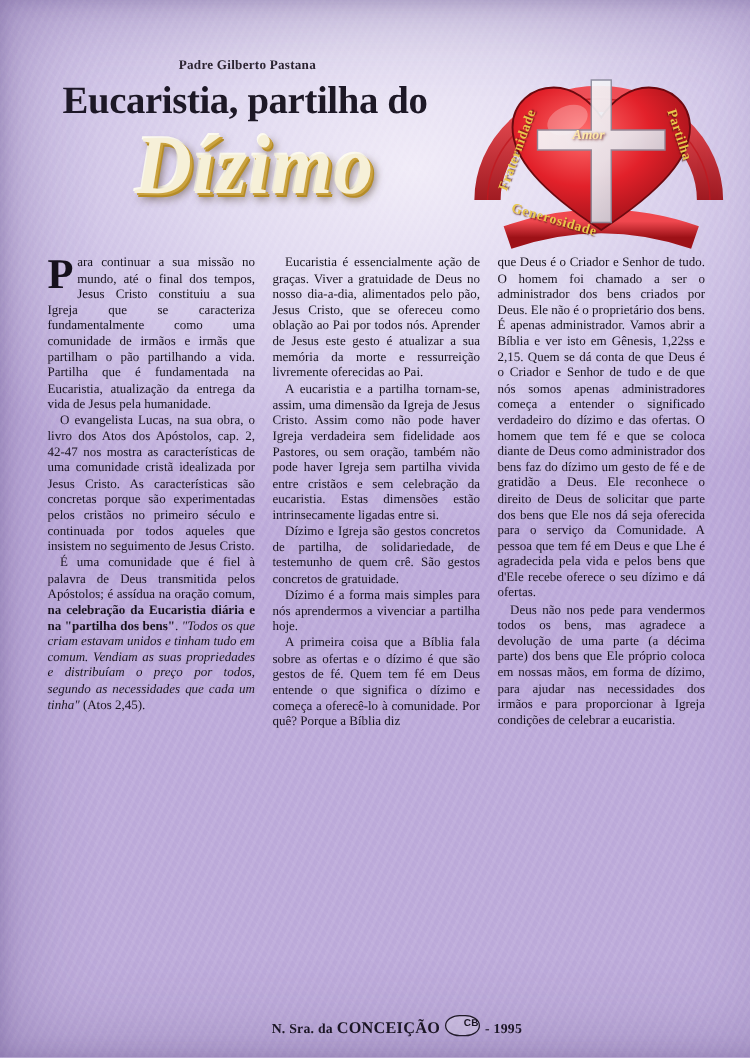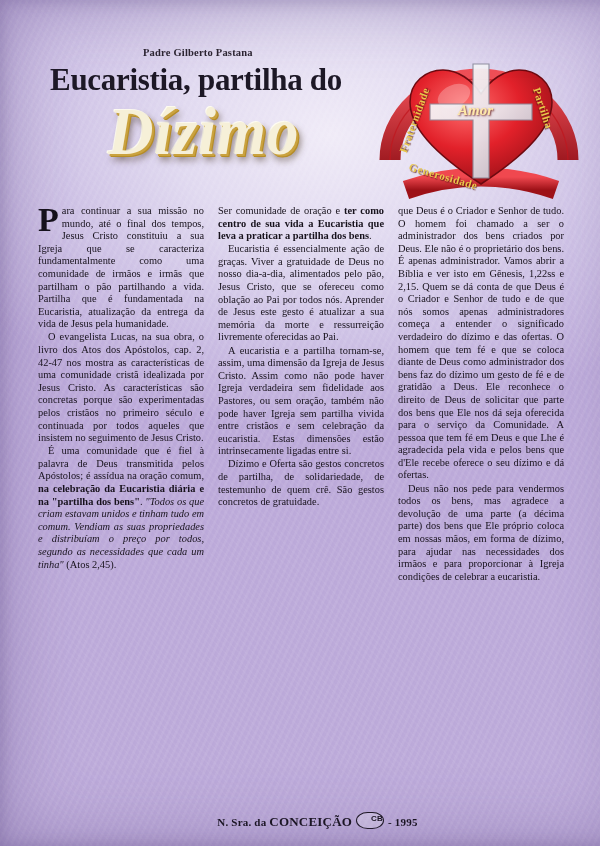--- a/index.html
+++ b/index.html
@@ -96,21 +96,21 @@
     letter-spacing: 0.5px;
     white-space: nowrap;
   }
   .ribbon-a { left: 8px;  top: 74px;  transform: rotate(-70deg); }
   .ribbon-b { left: 150px; top: 62px; transform: rotate(72deg); }
   .ribbon-c { left: 36px; top: 130px; transform: rotate(16deg); }
   .heart-label {
     position: absolute;
     left: 86px;
     top: 62px;
-    font-size: 15px;
+    font-size: 11px;
     font-weight: bold;
     font-style: italic;
     color: #ffe9a8;
     text-shadow: 1px 1px 2px rgba(90,0,0,0.8);
     z-index: 6;
   }
 
   
   .cols {
     position: absolute;
@@ -222,24 +222,25 @@
     <div class="heart-label">Amor</div>
   </div>
 
   <div class="cols">
     <div class="col">
         <p class="noindent"><span class="dropcap">P</span><span>ara continuar a sua missão no mundo, até o final dos tempos, Jesus Cristo constituiu a sua Igreja que se caracteriza fundamentalmente como uma comunidade de irmãos e irmãs que partilham o pão partilhando a vida. Partilha que é fundamentada na Eucaristia, atualização da entrega da vida de Jesus pela humanidade.</span></p>
         <p><span>O evangelista Lucas, na sua obra, o livro dos Atos dos Apóstolos, cap. 2, 42-47 nos mostra as características de uma comunidade cristã idealizada por Jesus Cristo. As características são concretas porque são experimentadas pelos cristãos no primeiro século e continuada por todos aqueles que insistem no seguimento de Jesus Cristo.</span></p>
         <p><span>É uma comunidade que é fiel à palavra de Deus transmitida pelos Apóstolos; é assídua na oração comum, <b>na celebração da Eucaristia diária e na "partilha dos bens"</b>. <i>"Todos os que criam estavam unidos e tinham tudo em comum. Vendiam as suas propriedades e distribuíam o preço por todos, segundo as necessidades que cada um tinha"</i> (Atos 2,45).</span></p>
       </div>
     <div class="col">
-        <p class="noindent"><span>Ser comunidade de oração e <b>ter como centro de sua vida a Eucaristia que leva a praticar a partilha dos bens</b>.</span></p>
         <p><span>Eucaristia é essencialmente ação de graças. Viver a gratuidade de Deus no nosso dia-a-dia, alimentados pelo pão, Jesus Cristo, que se ofereceu como oblação ao Pai por todos nós. Aprender de Jesus este gesto é atualizar a sua memória da morte e ressurreição livremente oferecidas ao Pai.</span></p>
         <p><span>A eucaristia e a partilha tornam-se, assim, uma dimensão da Igreja de Jesus Cristo. Assim como não pode haver Igreja verdadeira sem fidelidade aos Pastores, ou sem oração, também não pode haver Igreja sem partilha vivida entre cristãos e sem celebração da eucaristia. Estas dimensões estão intrinsecamente ligadas entre si.</span></p>
-        <p><span>Dízimo e Oferta são gestos concretos de partilha, de solidariedade, de testemunho de quem crê. São gestos concretos de gratuidade.</span></p>
+        <p><span>Dízimo e Igreja são gestos concretos de partilha, de solidariedade, de testemunho de quem crê. São gestos concretos de gratuidade.</span></p>
+        <p><span>Dízimo é a forma mais simples para nós aprendermos a vivenciar a partilha hoje.</span></p>
+        <p><span>A primeira coisa que a Bíblia fala sobre as ofertas e o dízimo é que são gestos de fé. Quem tem fé em Deus entende o que significa o dízimo e começa a oferecê-lo à comunidade. Por quê? Porque a Bíblia diz</span></p>
       </div>
     <div class="col">
         <p class="noindent"><span>que Deus é o Criador e Senhor de tudo. O homem foi chamado a ser o administrador dos bens criados por Deus. Ele não é o proprietário dos bens. É apenas administrador. Vamos abrir a Bíblia e ver isto em Gênesis, 1,22ss e 2,15. Quem se dá conta de que Deus é o Criador e Senhor de tudo e de que nós somos apenas administradores começa a entender o significado verdadeiro do dízimo e das ofertas. O homem que tem fé e que se coloca diante de Deus como administrador dos bens faz do dízimo um gesto de fé e de gratidão a Deus. Ele reconhece o direito de Deus de solicitar que parte dos bens que Ele nos dá seja oferecida para o serviço da Comunidade. A pessoa que tem fé em Deus e que Lhe é agradecida pela vida e pelos bens que d'Ele recebe oferece o seu dízimo e dá ofertas.</span></p>
         <p><span>Deus não nos pede para vendermos todos os bens, mas agradece a devolução de uma parte (a décima parte) dos bens que Ele próprio coloca em nossas mãos, em forma de dízimo, para ajudar nas necessidades dos irmãos e para proporcionar à Igreja condições de celebrar a eucaristia.</span></p>
       </div>
   </div>
 
   <div class="footer">
     <span>N. Sra. da </span><span class="big">CONCEIÇÃO</span><span class="logo-badge"><span>CB</span></span><span>- 1995</span>
   </div>

